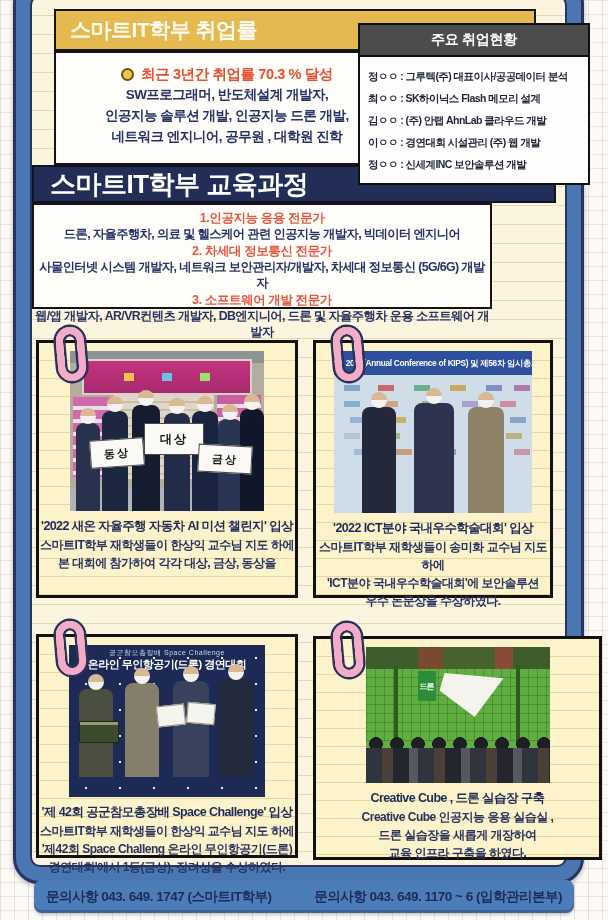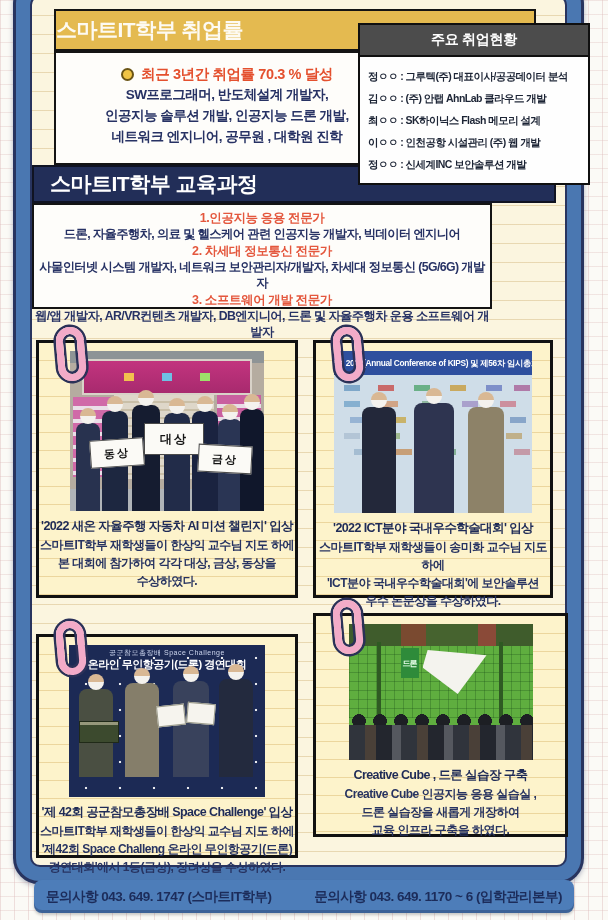--- a/index.html
+++ b/index.html
@@ -19,21 +19,21 @@
   .frame-pad{
     position:absolute;inset:14px;border:2px solid #28345f;border-radius:10px;
     background-color:#fbf5df;
     background-image:repeating-linear-gradient(to bottom, transparent 0 18px, rgba(209,180,122,.45) 18px 19px);
   }
   .frame-pad>*{position:absolute;}
   
   .gold-bar{
     left:22px;top:12px;width:482px;height:42px;background:#e4ba50;
     border:2px solid #141414;box-sizing:border-box;display:flex;align-items:center;
-    color:#fdfaf2;font-weight:bold;font-size:21px;letter-spacing:-.5px;
+    color:#fdfaf2;font-weight:bold;font-size:21px;padding-left:14px;letter-spacing:-.5px;
   }
   .emp-box{
     left:22px;top:54px;width:482px;height:114px;background:#fefdfa;
     border:2px solid #141414;box-sizing:border-box;
   }
   .emp-content{width:330px;margin-left:6px;text-align:center;padding-top:12px;}
   .emp-highlight{color:#e4502e;font-weight:bold;font-size:14.5px;letter-spacing:-.4px;display:flex;align-items:center;justify-content:center;gap:7px;text-align:center;}
   .dot{width:9px;height:9px;border-radius:50%;background:#f0c445;border:2px solid #6a5415;display:inline-block;}
   .emp-line{color:#273264;font-size:13.5px;font-weight:bold;letter-spacing:-.5px;line-height:21px;}
   .emp-line:first-of-type{margin-top:5px;}
@@ -44,38 +44,38 @@
     font-size:14px;text-align:center;padding:6px 0;letter-spacing:-.3px;
   }
   .place-body{
     background:#fefefe;border:2.5px solid #101010;border-top:none;padding:8px 6px 8px 8px;
   }
   .place-row{color:#1c2435;font-size:10.5px;font-weight:bold;letter-spacing:-.55px;line-height:22px;white-space:nowrap;}
   
   .edu-bar{
     left:0;top:168px;width:524px;height:38px;background:#222e58;border:2px solid #101322;
     box-sizing:border-box;display:flex;align-items:center;color:#ffffff;font-weight:bold;
-    font-size:21px;padding-left:16px;letter-spacing:-.5px;
+    font-size:26px;padding-left:16px;letter-spacing:-.5px;
   }
   .edu-box{
     left:0;top:206px;width:460px;height:106px;background:#fefdfa;border:2.5px solid #141414;
     box-sizing:border-box;text-align:center;padding-top:5px;
   }
   .track-head{color:#e4573d;font-weight:bold;font-size:12.5px;letter-spacing:-.4px;line-height:16px;}
   .track-detail{color:#273264;font-size:12.3px;font-weight:bold;letter-spacing:-.6px;line-height:16.5px;}
   
   .card{
     background-color:#fdf3cb;
     background-image:repeating-linear-gradient(to bottom, transparent 0 17px, rgba(222,190,120,.55) 17px 18px);
     border:3px solid #111;box-sizing:border-box;
   }
   .c1{left:4px;top:343px;width:262px;height:258px;}
   .c2{left:281px;top:343px;width:240px;height:258px;}
   .c3{left:4px;top:637px;width:262px;height:224px;}
-  .c4{left:281px;top:616px;width:255px;height:224px;}
+  .c4{left:281px;top:639px;width:289px;height:224px;}
   .clip{
     position:absolute;left:18px;top:-16px;width:28px;height:54px;z-index:7;transform:rotate(-5deg);
   }
   .clip i{
     position:absolute;inset:0;border:7px solid #f3abc8;border-radius:15px;
     box-shadow:0 0 0 2.5px #2b3158, inset 0 0 0 2.5px #2b3158;
   }
   .photo{position:relative;margin:8px auto 0;overflow:hidden;}
   .cap{margin-top:6px;text-align:center;}
   .cap-title{color:#1f2b57;font-weight:bold;font-size:12.5px;letter-spacing:-.6px;line-height:19px;text-align:center;}
@@ -167,23 +167,23 @@
         <div class="emp-line">SW프로그래머, 반도체설계 개발자,</div>
         <div class="emp-line">인공지능 솔루션 개발, 인공지능 드론 개발,</div>
         <div class="emp-line">네트워크 엔지니어, 공무원 , 대학원 진학</div>
       </div>
     </div>
 
     <div class="place-box">
       <div class="place-head">주요 취업현황</div>
       <div class="place-body">
         <div class="place-row">정ㅇㅇ : 그루텍(주) 대표이사/공공데이터 분석</div>
+        <div class="place-row">최ㅇㅇ : SK하이닉스 Flash 메모리 설계</div>
         <div class="place-row">김ㅇㅇ : (주) 안랩 AhnLab 클라우드 개발</div>
-        <div class="place-row">최ㅇㅇ : SK하이닉스 Flash 메모리 설계</div>
-        <div class="place-row">이ㅇㅇ : 인천공항 시설관리 (주) 웹 개발</div>
+        <div class="place-row">이ㅇㅇ : 경연대회 시설관리 (주) 웹 개발</div>
         <div class="place-row">정ㅇㅇ : 신세계INC 보안솔루션 개발</div>
       </div>
     </div>
 
     <div class="edu-bar">
       <span>스마트IT학부 교육과정</span>
     </div>
     <div class="edu-box">
       <div class="track-head">1.인공지능 응용 전문가</div>
       <div class="track-detail">드론, 자율주행차, 의료 및 헬스케어 관련 인공지능 개발자,  빅데이터 엔지니어</div>
@@ -216,21 +216,20 @@
         <div class="fig" style="left:148px;top:68px;width:24px;height:92px;background:#2a3554;"></div>
         <div class="fig" style="left:170px;top:58px;width:24px;height:102px;background:#10172b;"></div>
         <div class="sign" style="left:20px;top:88px;width:52px;height:26px;transform:rotate(-4deg);">동상</div>
         <div class="sign" style="left:74px;top:72px;width:58px;height:30px;font-size:12px;">대상</div>
         <div class="sign" style="left:128px;top:94px;width:52px;height:26px;transform:rotate(3deg);">금상</div>
       </div>
       <div class="cap">
         <div class="cap-title">'2022 새온 자율주행 자동차 AI 미션 챌린지' 입상</div>
         <div class="cap-line">스마트IT학부 재학생들이 한상익 교수님 지도 하에</div>
         <div class="cap-line">본 대회에 참가하여 각각 대상, 금상, 동상을</div>
-        <div class="cap-line">수상하였다.</div>
       </div>
     </div>
 
     <div class="card c2">
       <div class="clip">
           <i></i>
         </div>
       <div class="photo p2">
         <div class="banner">ASK 2022(Annual Conference of KIPS) 및 제56차 임시총회</div>
         <div class="logos"></div>

